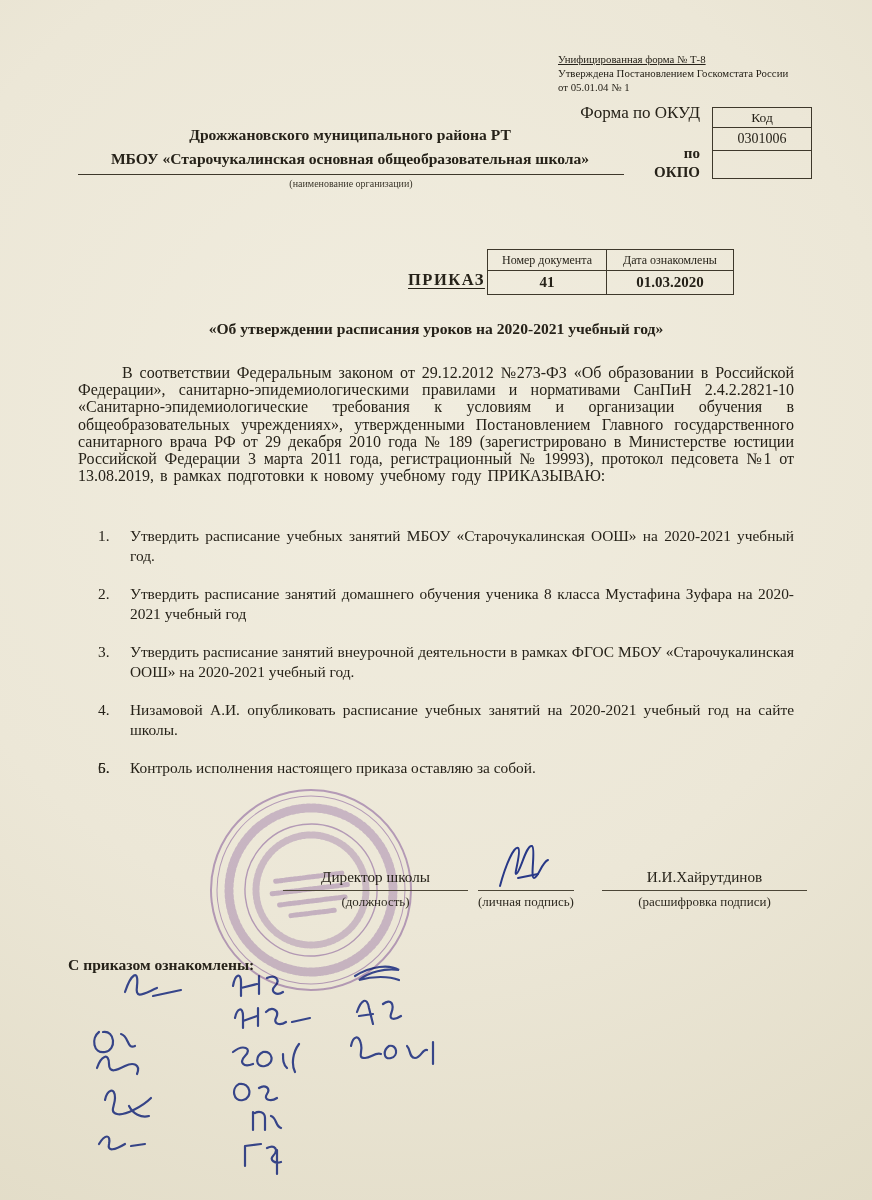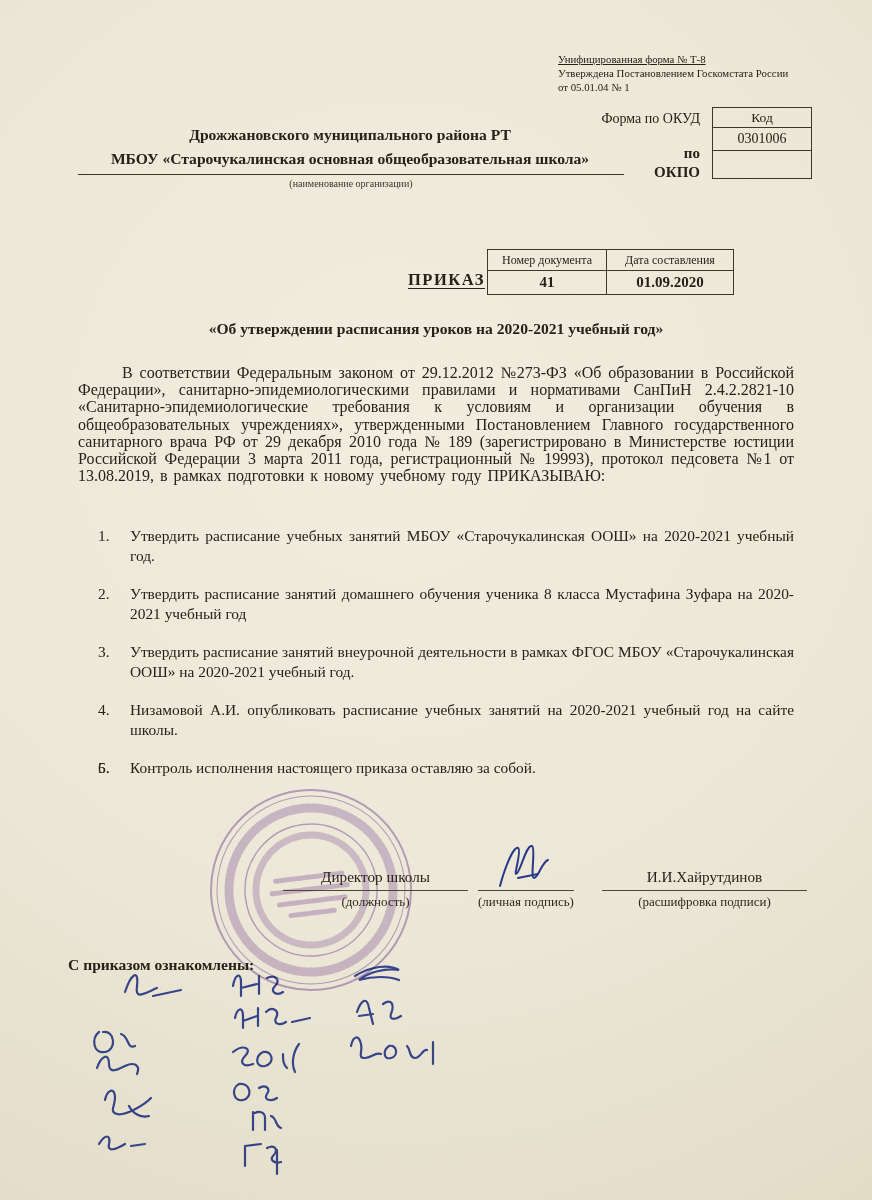--- a/index.html
+++ b/index.html
@@ -24,22 +24,22 @@
   
   .code-table {
     position: absolute; top: 107px; right: 60px; width: 100px;
     font-size: 13.5px; text-align: center;
   }
   .code-cell { border: 1.2px solid #3e382b; }
   .code-head { height: 19px; line-height: 19px; border-bottom: none; }
   .code-val  { height: 22px; line-height: 22px; font-size: 14px; }
   .code-empty{ height: 27px; border-top: none; }
   .okud-label {
-    position: absolute; top: 111px; right: 172px;
-    font-size: 14px;
+    position: absolute; top: 103px; right: 172px;
+    font-size: 17px;
   }
   .okpo-label {
     position: absolute; top: 144px; right: 172px;
     font-size: 15px; font-weight: 700; text-align: right; line-height: 1.25;
   }
   
   .org {
     position: absolute; top: 123px; left: 80px; width: 540px;
     text-align: center; font-weight: 700; font-size: 15.6px; line-height: 1.55;
   }
@@ -141,25 +141,25 @@
     <div>МБОУ «Старочукалинская основная общеобразовательная школа»</div>
   </div>
   <div class="org-rule"></div>
   <div class="org-caption">(наименование организации)</div>
 
   <div class="order-title">ПРИКАЗ</div>
   <table class="doc-table">
     <tbody>
         <tr>
       <th class="col-num">Номер документа</th>
-      <th class="col-date">Дата составления</th>
+      <th class="col-date">Дата ознакомлены</th>
     </tr>
     <tr>
       <td>41</td>
-      <td>01.09.2020</td>
+      <td>01.03.2020</td>
     </tr>
   </tbody>
     </table>
 
   <div class="subject">«Об утверждении расписания уроков на 2020-2021 учебный год»</div>
 
   <div class="preamble">В соответствии Федеральным законом от 29.12.2012 №273-ФЗ «Об образовании в Российской Федерации», санитарно-эпидемиологическими правилами и нормативами СанПиН 2.4.2.2821-10 «Санитарно-эпидемиологические требования к условиям и организации обучения в общеобразовательных учреждениях», утвержденными Постановлением Главного государственного санитарного врача РФ от 29 декабря 2010 года № 189 (зарегистрировано в Министерстве юстиции Российской Федерации 3 марта 2011 года, регистрационный № 19993), протокол педсовета №1 от 13.08.2019,  в рамках подготовки к новому учебному году ПРИКАЗЫВАЮ:</div>
 
   <div class="items">
     <div class="item">

